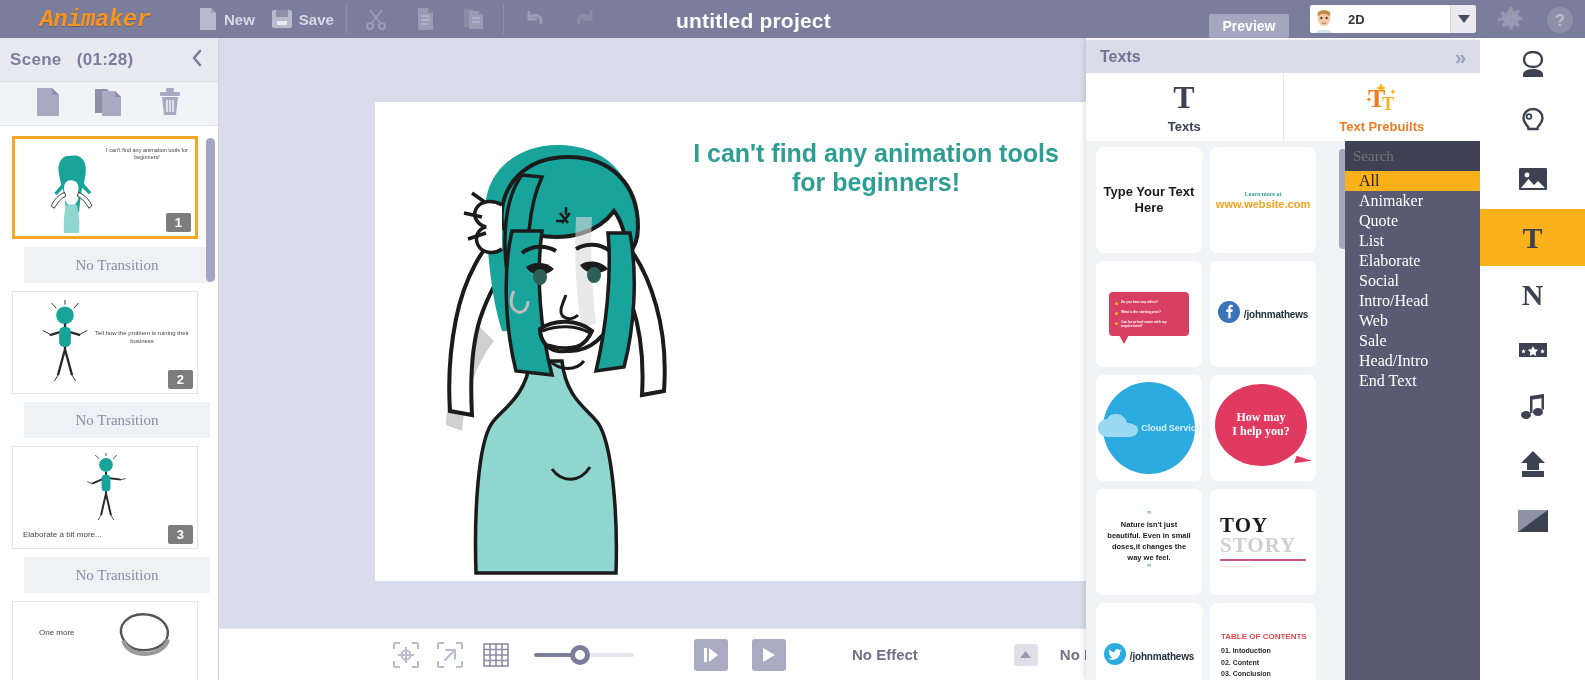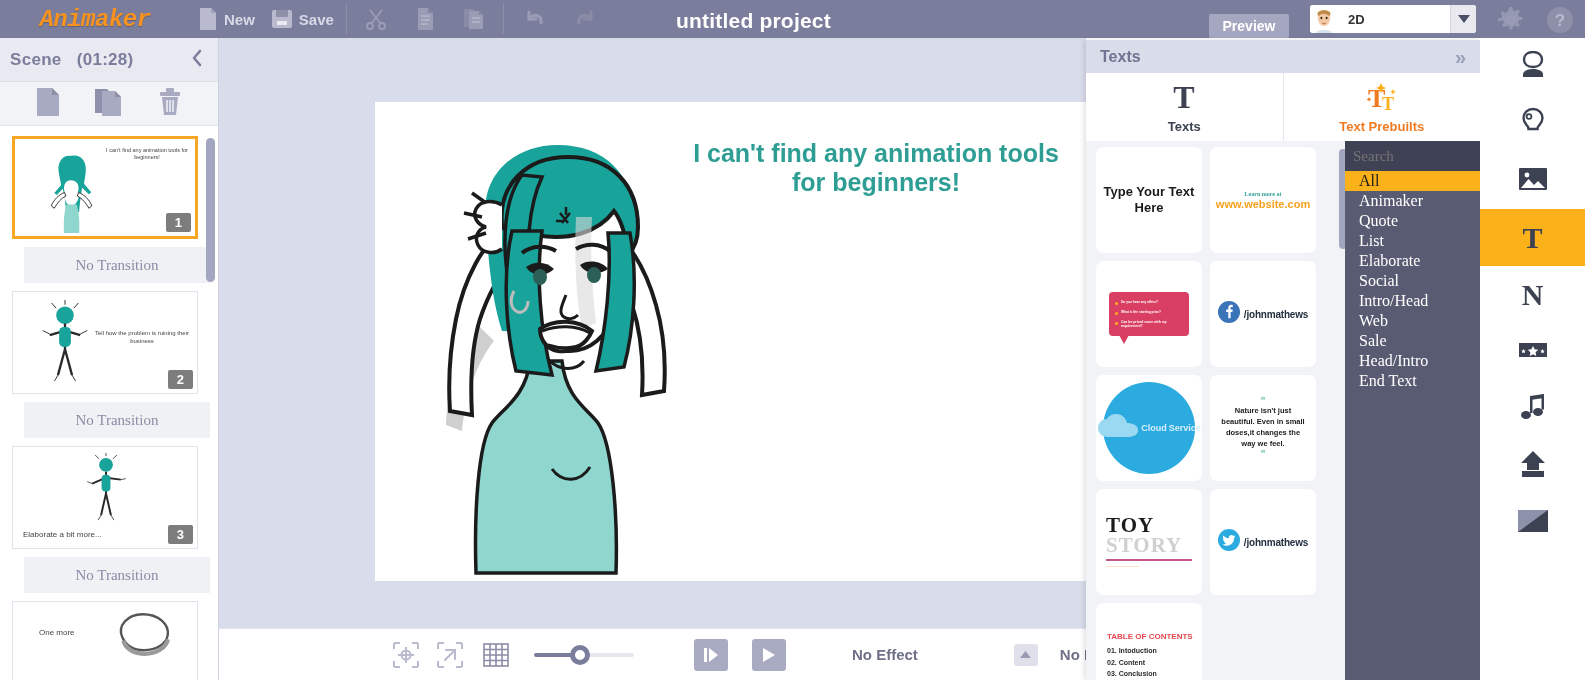--- a/index.html
+++ b/index.html
@@ -633,20 +633,29 @@
             <span>
               <svg width="42" height="24" viewBox="0 0 42 24">
                   <path d="M11 23c-6 0-10-4-10-9s4-9 9-9c2-4 6-5 9-5 6 0 10 4 11 9 5 0 11 2 11 7s-5 7-10 7z" fill="#9bd9f3"></path>
                 </svg>
             </span>
             <span style="font-size:9px;font-weight:bold;color:#d8eefb;line-height:1.2;">Cloud</span>
             <span style="font-size:9px;font-weight:bold;color:#d8eefb;line-height:1.2;">Service</span>
           </div>
         </div>
 
+        <div class="tp-card">
+          <div style="position:relative;width:96px;height:88px;">
+            <div style="width:92px;height:82px;border-radius:50%;background:#e03a60;display:flex;flex-direction:column;align-items:center;justify-content:center;">
+              <span style="font-family:'Liberation Serif',serif;font-size:12px;font-weight:bold;color:#fff;line-height:1.15;">How may</span>
+              <span style="font-family:'Liberation Serif',serif;font-size:12px;font-weight:bold;color:#fff;line-height:1.15;">I help you?</span>
+            </div>
+            <div style="position:absolute;right:0px;bottom:6px;width:0;height:0;border-top:8px solid #e03a60;border-right:16px solid transparent;transform:rotate(18deg);"></div>
+          </div>
+        </div>
 
         <div class="tp-card">
           <div style="text-align:center;width:92px;">
             <div style="color:#67c1a4;font-size:10px;font-weight:bold;line-height:.7;">”</div>
             <div style="font-size:7.5px;font-weight:bold;color:#1b1b1b;line-height:1.45;padding:1px 2px;">Nature isn't just beautiful. Even in small doses,it changes the way we feel.</div>
             <div style="color:#67c1a4;font-size:10px;font-weight:bold;line-height:.7;">”</div>
           </div>
         </div>
 
         <div class="tp-card">

